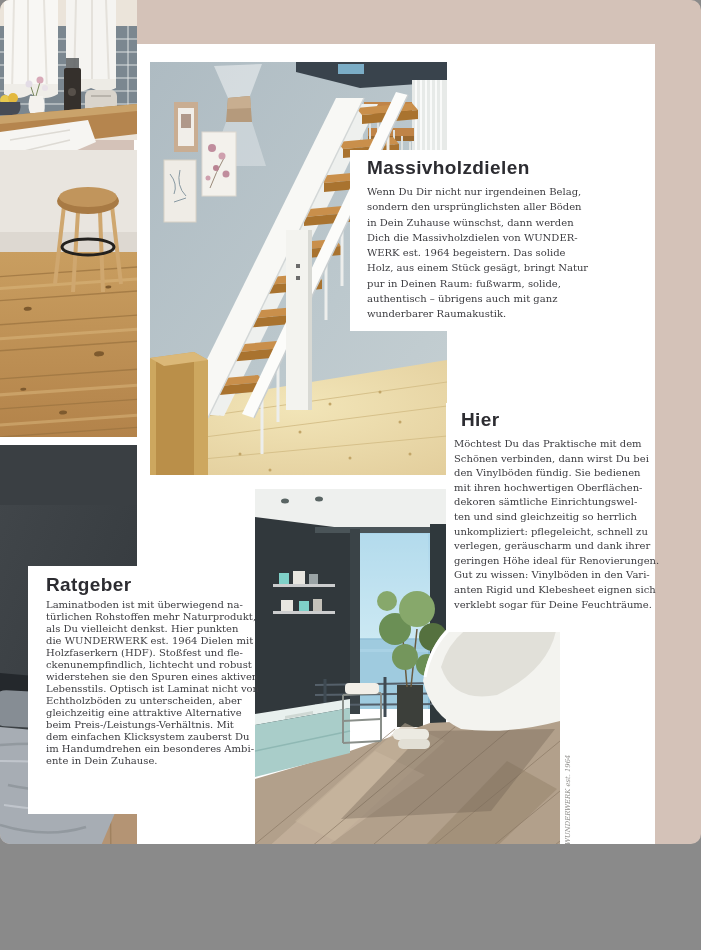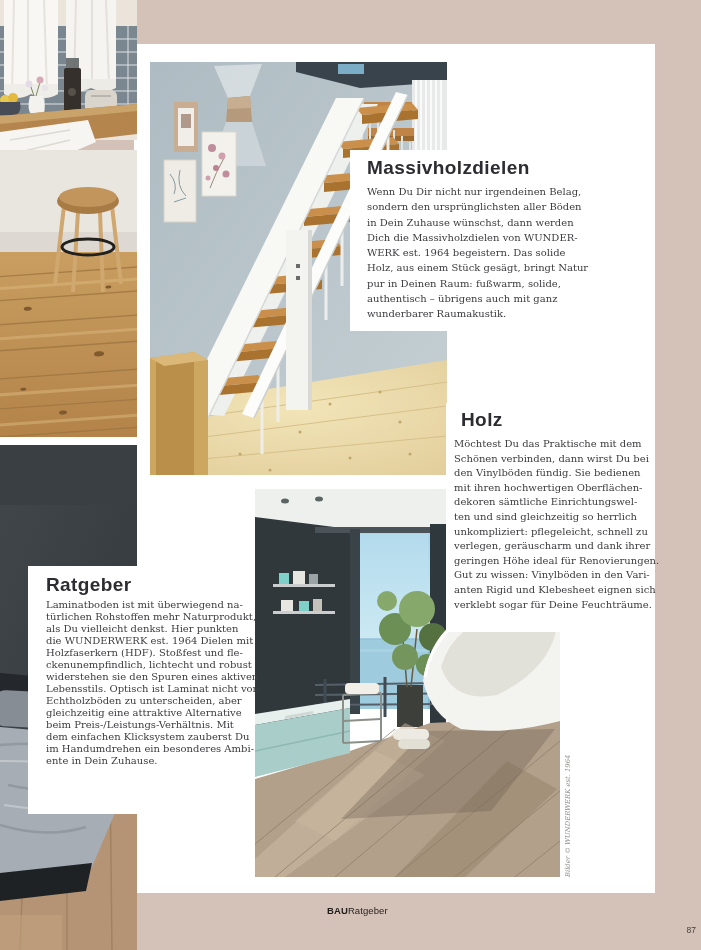--- a/index.html
+++ b/index.html
@@ -1,17 +1,17 @@
 <!DOCTYPE html>
 <html><head>
 <meta charset="utf-8">
 <style>
   html,body{margin:0;padding:0;background:#8a8a8a;}
-  .page{position:relative;width:701px;height:950px;background:#d4c2b8;overflow:hidden;
-        font-family:"Liberation Sans",sans-serif;}
+  .page{position:relative;width:701px;height:844px;background:#d4c2b8;overflow:hidden;
+        font-family:"Liberation Sans",sans-serif;border-radius:10px;}
   .abs{position:absolute;}
   .white-main{left:134px;top:44px;width:521px;height:849px;background:#ffffff;}
   .photo{overflow:hidden;}
   .photo svg{display:block;}
   .kitchen{left:0;top:0;width:137px;height:437px;}
   .gap-strip{left:0;top:437px;width:137px;height:8px;background:#ffffff;}
   .bedroom{left:0;top:445px;width:137px;height:505px;}
   .staircase{left:150px;top:62px;width:297px;height:413px;}
   .bathroom{left:255px;top:489px;width:305px;height:388px;}
   .card{background:#ffffff;}
@@ -422,21 +422,21 @@
 in Dein Zuhause wünschst, dann werden
 Dich die Massivholzdielen von WUNDER-
 WERK est. 1964 begeistern. Das solide
 Holz, aus einem Stück gesägt, bringt Natur
 pur in Deinen Raum: fußwarm, solide,
 authentisch – übrigens auch mit ganz
 wunderbarer Raumakustik.</div>
   </div>
 
   <div class="abs card vinyl-card">
-    <h2>Holz</h2>
+    <h2>Hier</h2>
     <div class="body">Möchtest Du das Praktische mit dem
 Schönen verbinden, dann wirst Du bei
 den Vinylböden fündig. Sie bedienen
 mit ihren hochwertigen Oberflächen-
 dekoren sämtliche Einrichtungswel-
 ten und sind gleichzeitig so herrlich
 unkompliziert: pflegeleicht, schnell zu
 verlegen, geräuscharm und dank ihrer
 geringen Höhe ideal für Renovierungen.
 Gut zu wissen: Vinylböden in den Vari-

